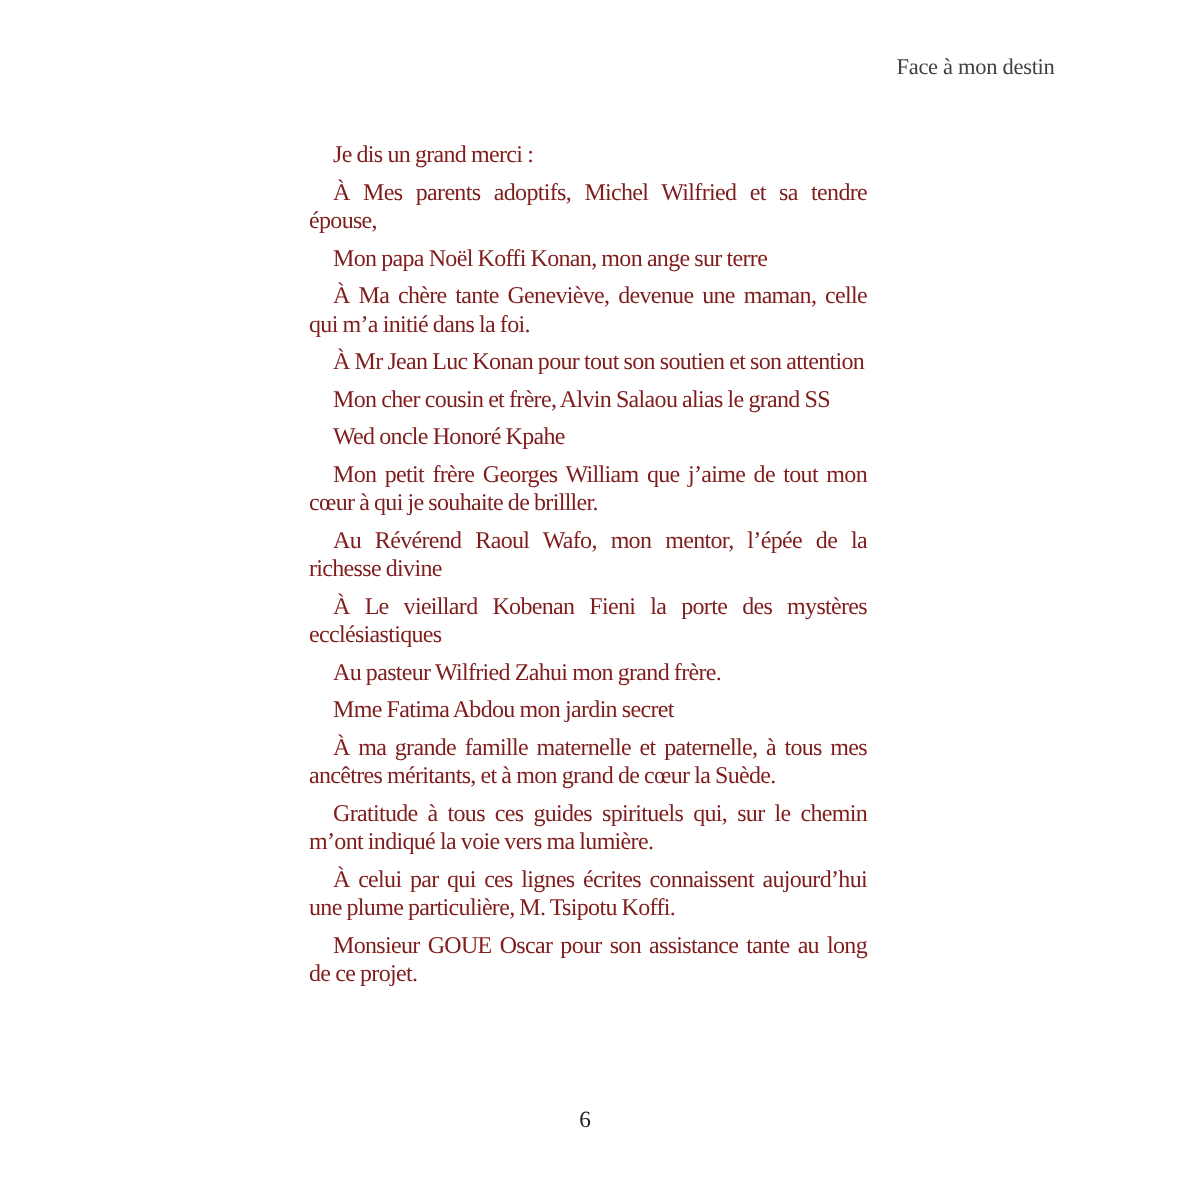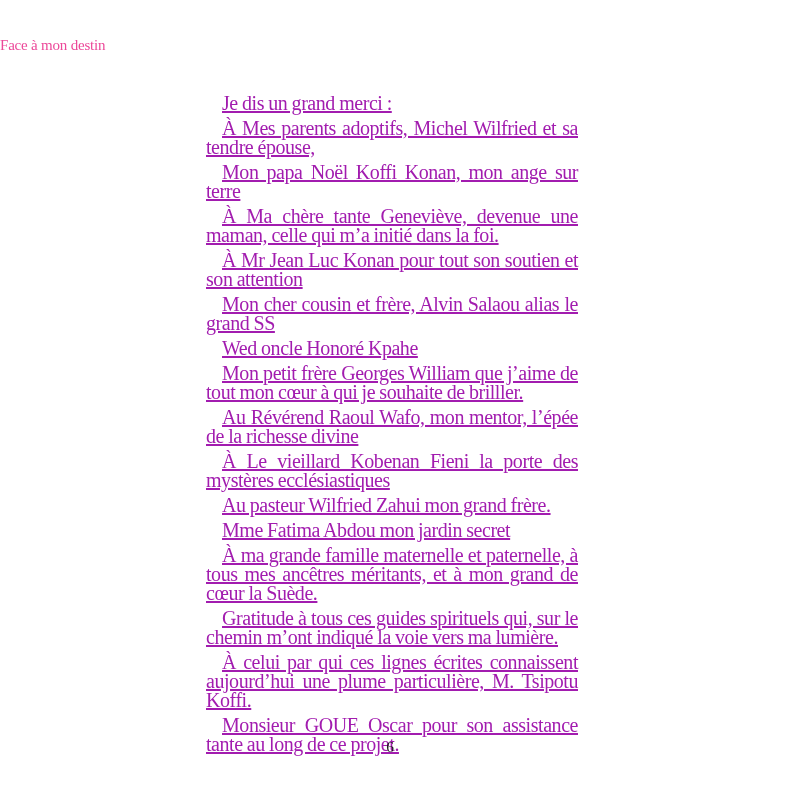--- a/index.html
+++ b/index.html
@@ -18,42 +18,41 @@
   .page {
     position: absolute;
     inset: 0;
     background: #ffffff;
   }
   .running-header {
     position: absolute;
     top: 36px;
     left: 0;
     width: 703px;
-    text-align: left;
+    text-align: right;
     font-size: 15px;
     line-height: 19px;
     letter-spacing: -0.2px;
-    color: #ec4899;
+    color: #404040;
   }
   .page-body {
     position: absolute;
     top: 94px;
     left: 206px;
     width: 372px;
   }
   .page-body p {
     margin: 0 0 6px 0;
-    font-size: 20px;
+    font-size: 16px;
     line-height: 19px;
     letter-spacing: -0.45px;
     word-spacing: -0.3px;
     text-align: justify;
     text-indent: 16px;
-    color: #a21caf;
-    text-decoration: underline;
+    color: #7f1d1d;
   }
   .page-number {
     position: absolute;
     top: 737px;
     left: 0;
     width: 780px;
     text-align: center;
     font-size: 15.5px;
     line-height: 19px;
     color: #1e1e1e;

